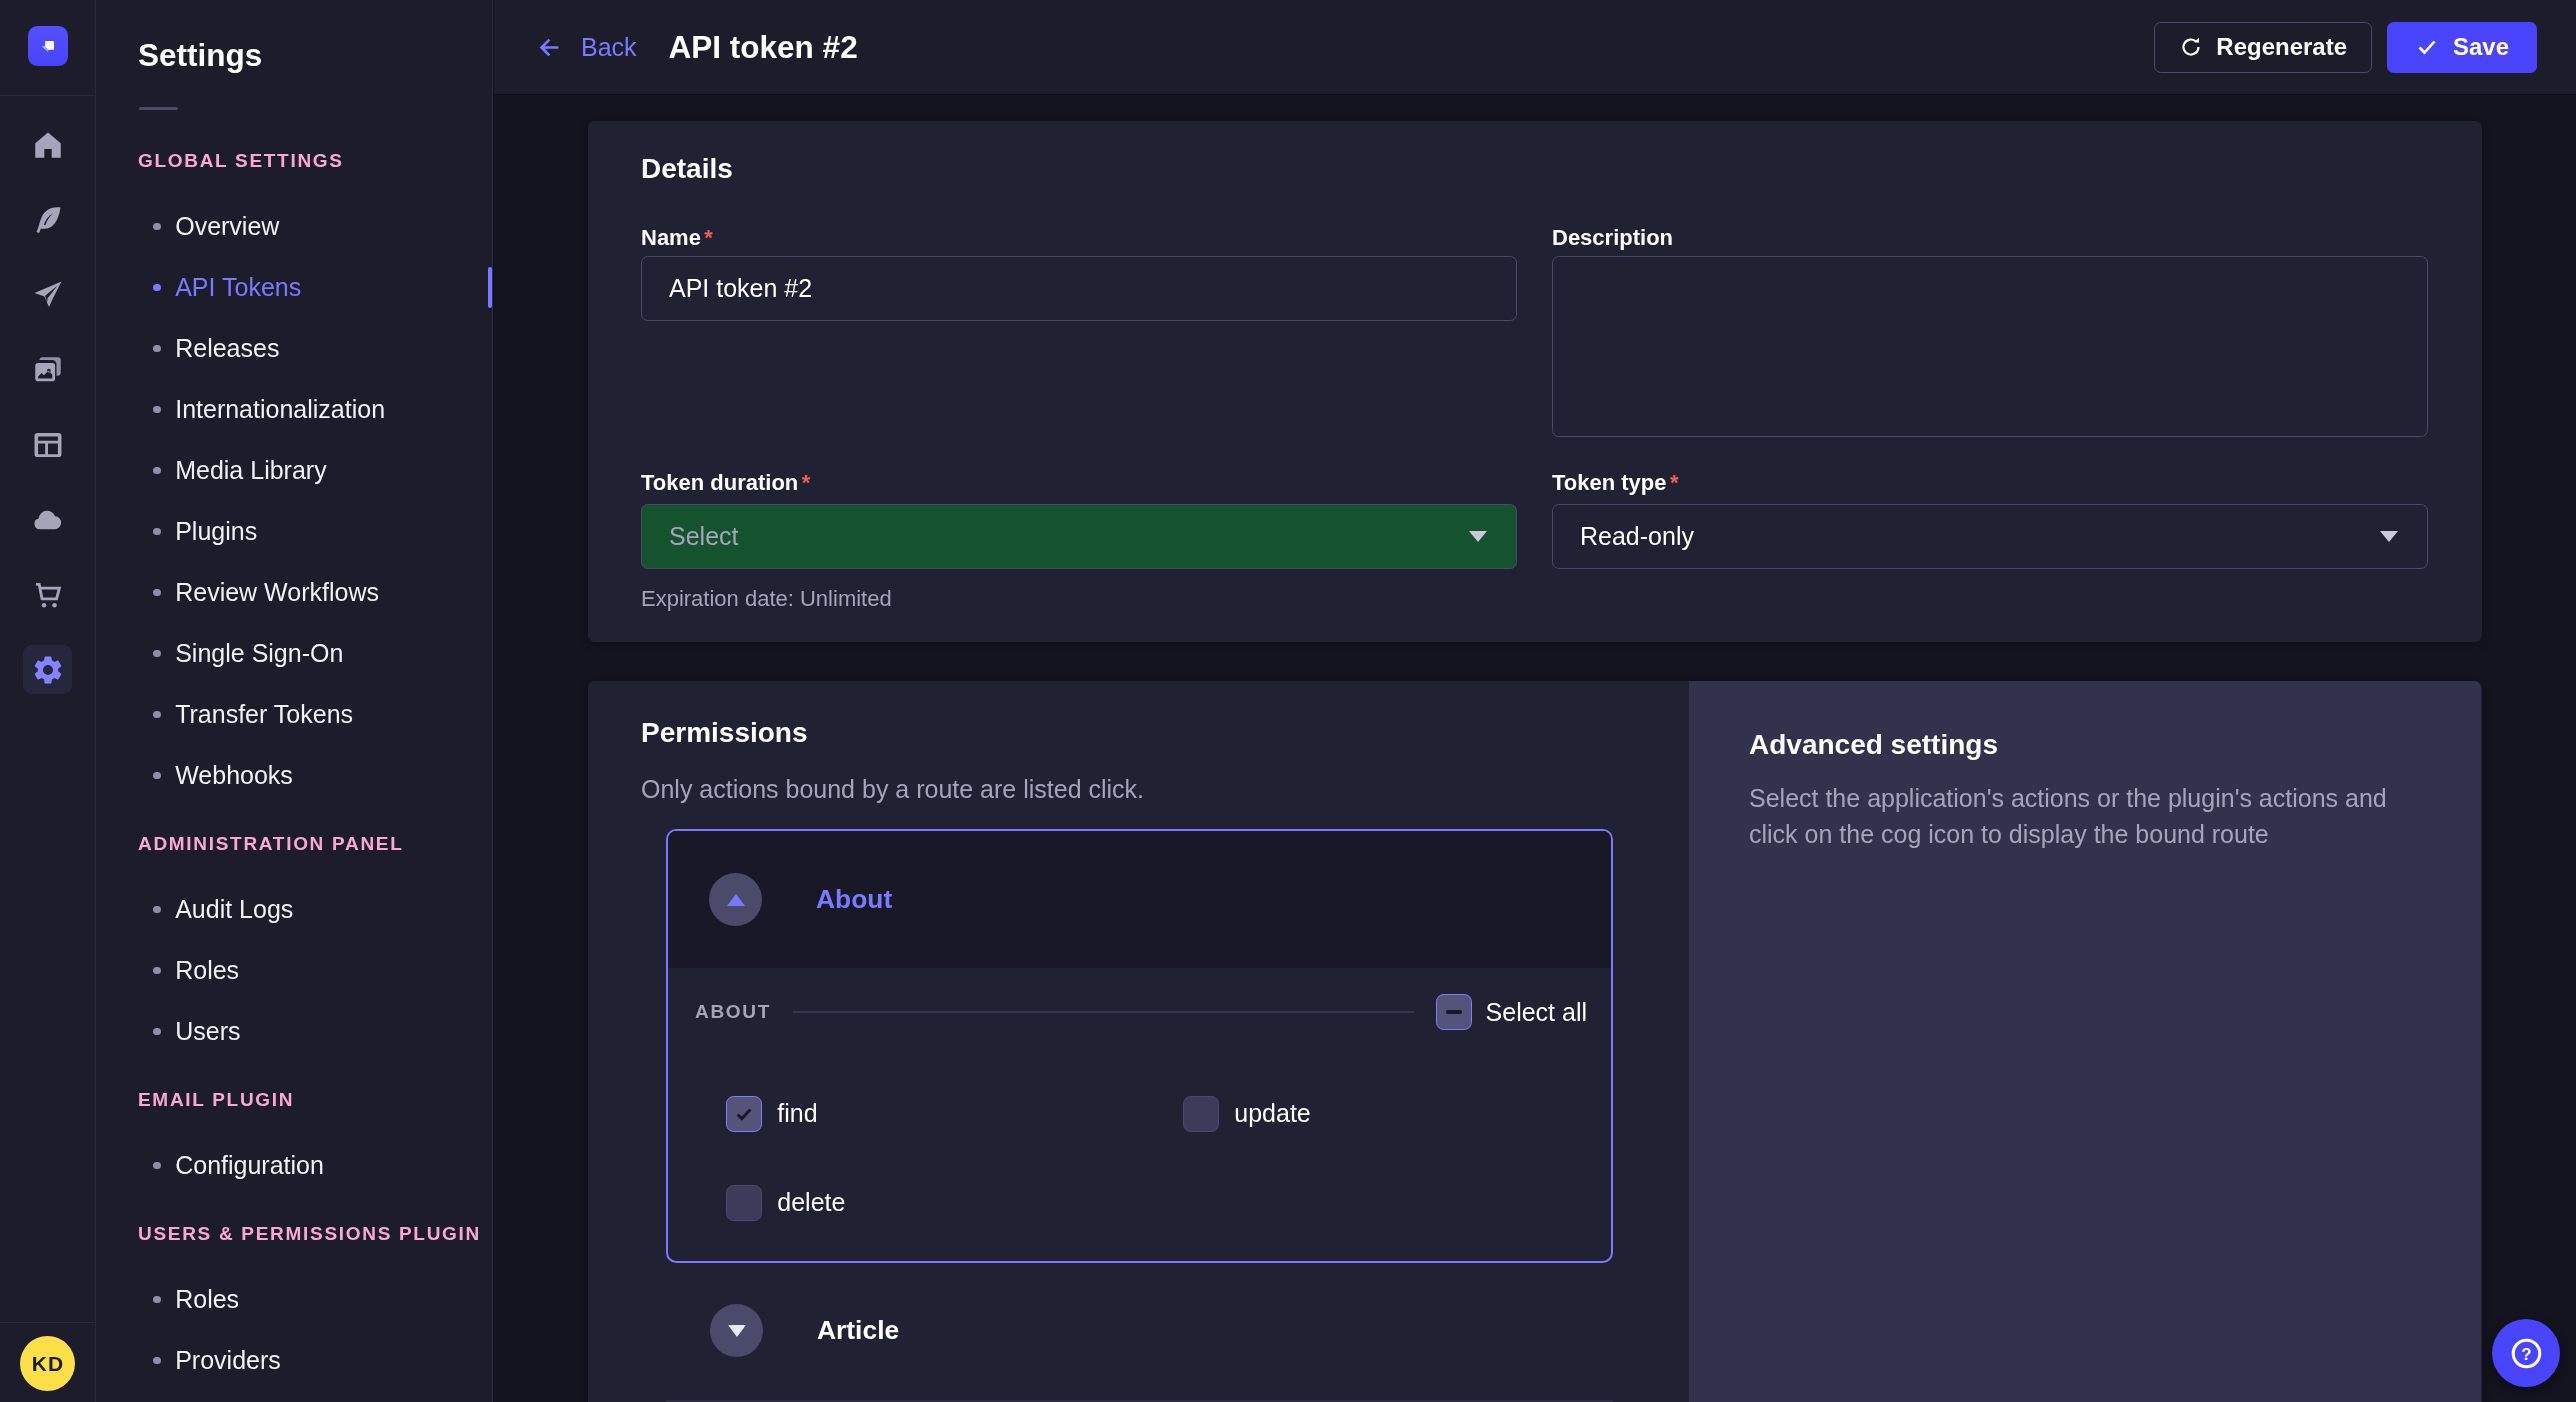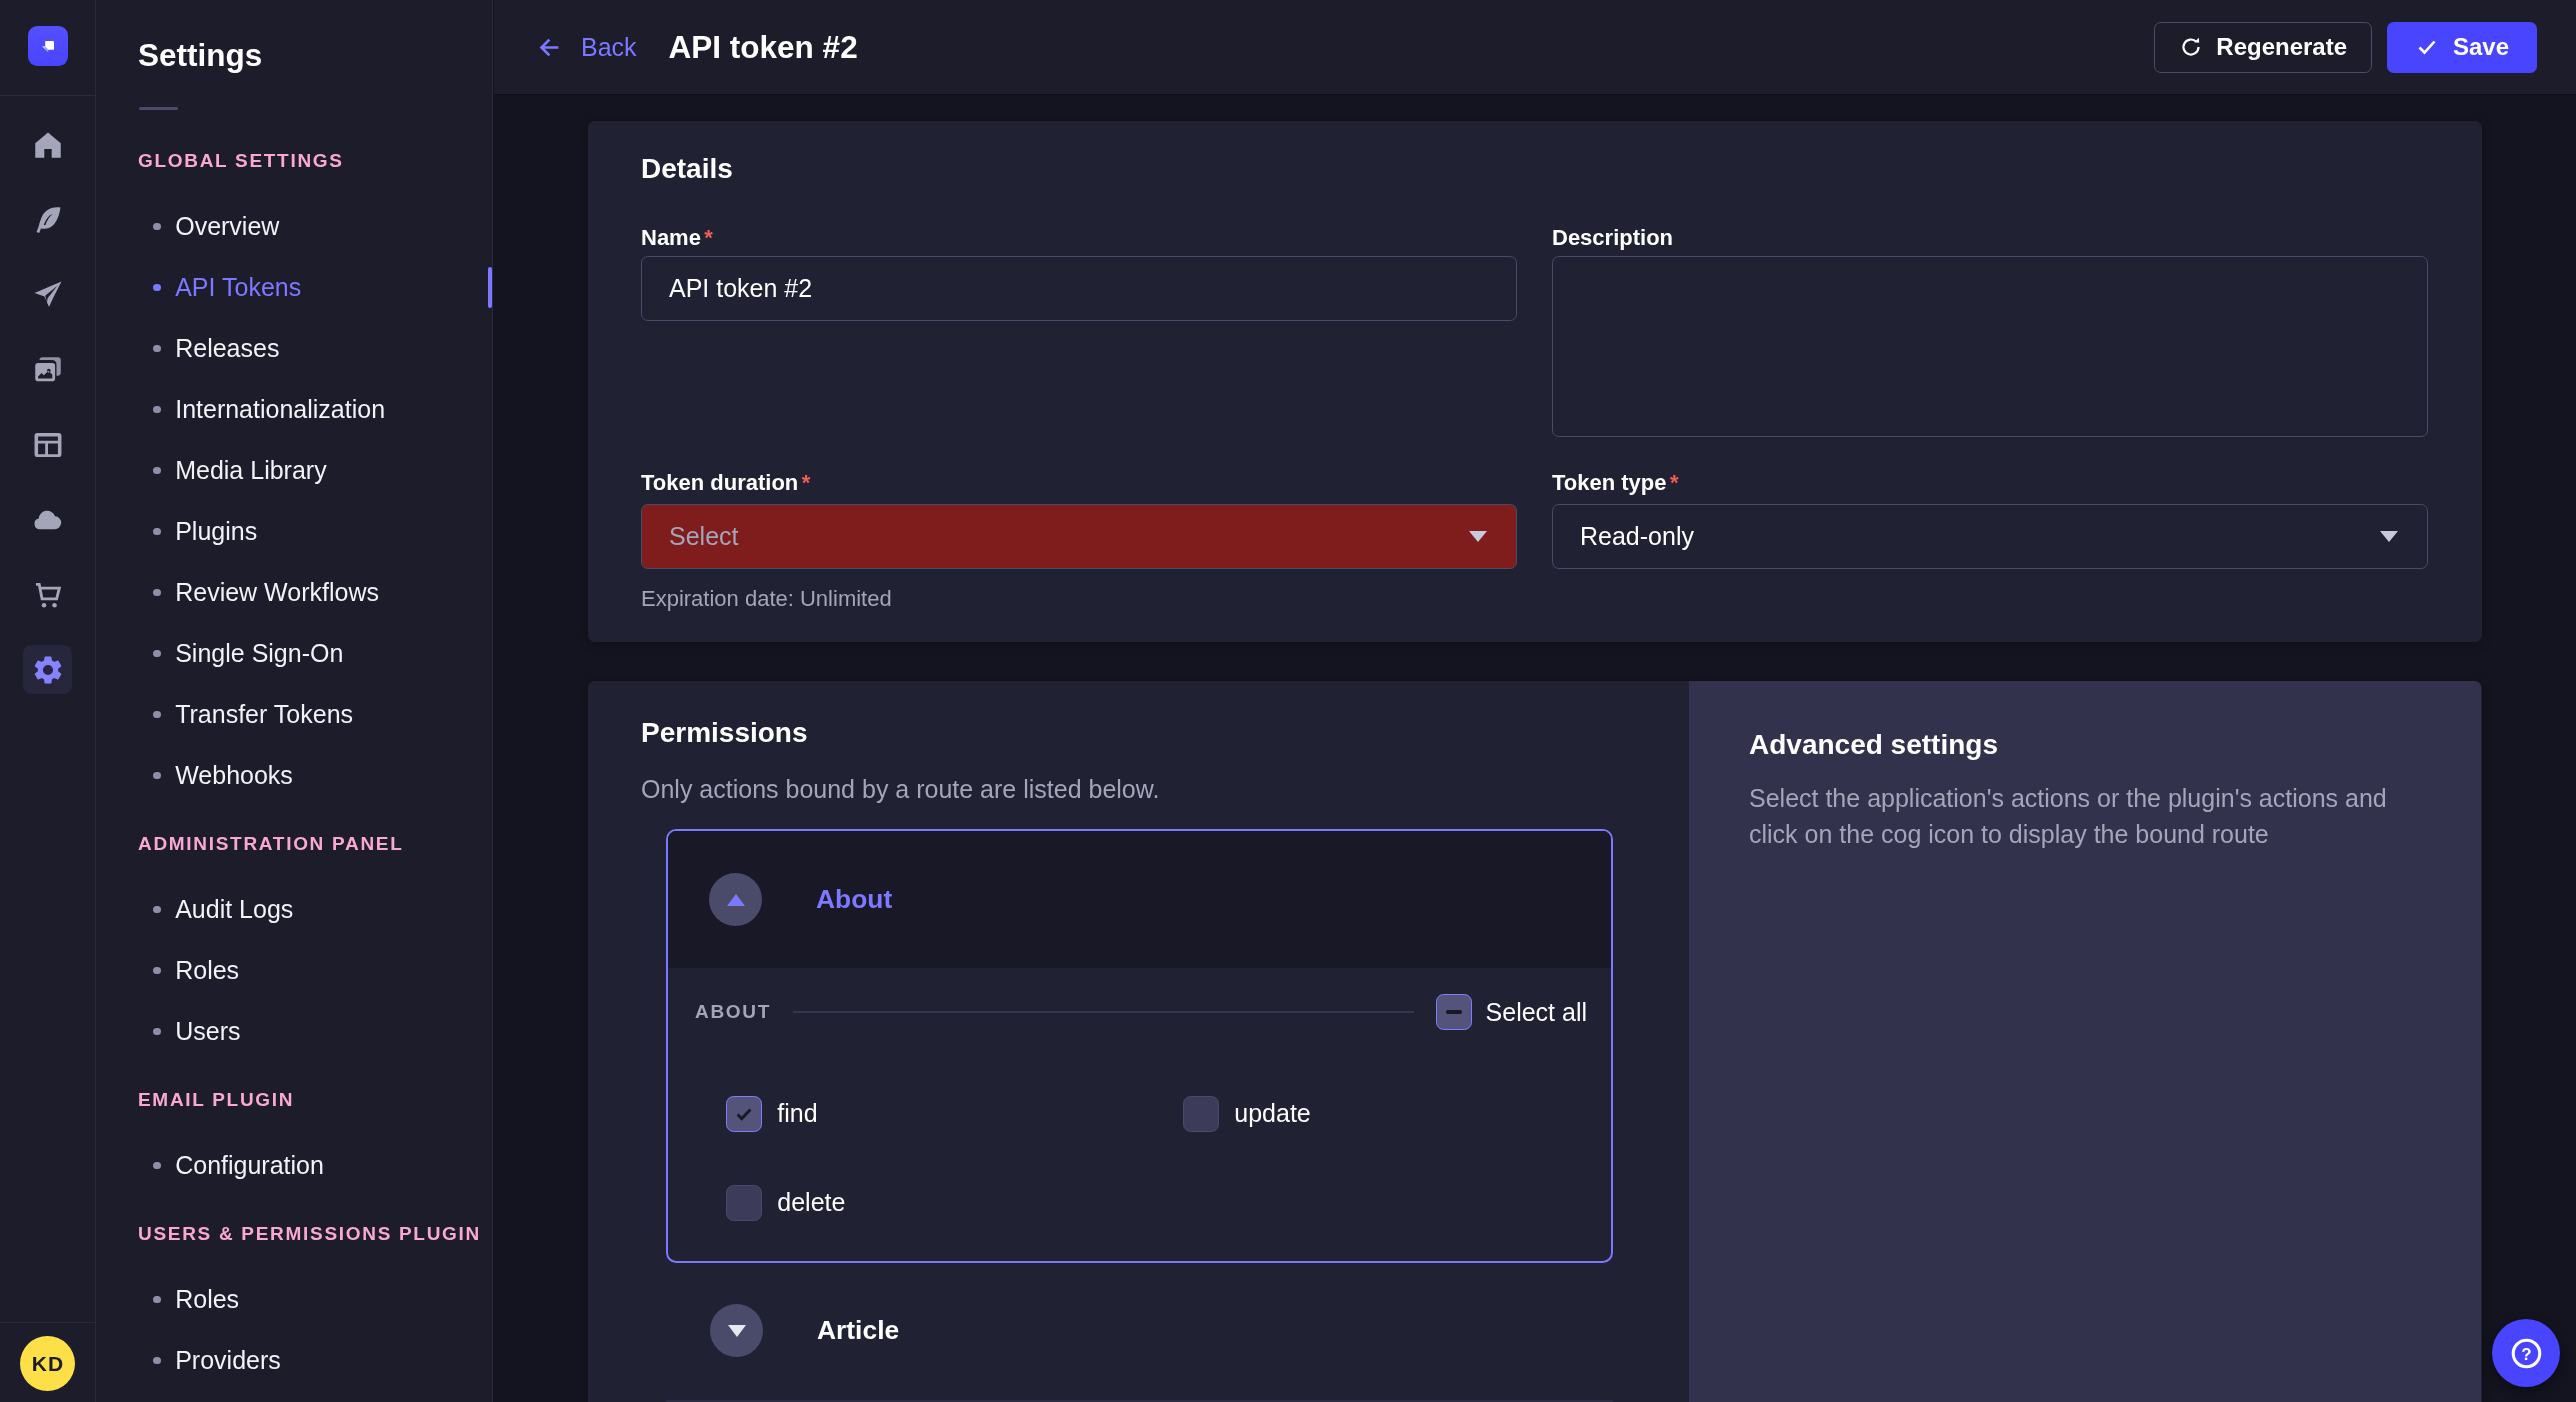--- a/index.html
+++ b/index.html
@@ -61,21 +61,21 @@
   .field-label{position:absolute;font-size:22px;font-weight:600;color:#ffffff;}
   .req{color:#ee5e52;margin-left:3.4px;}
   .text-input{position:absolute;width:876px;height:65px;background:#212134;border:0.9px solid #4a4a6a;
        border-radius:6.8px;color:#ffffff;font-size:25px;padding:0 27px;outline:none;font-family:"Liberation Sans",sans-serif;}
   .textarea{position:absolute;width:876px;height:181px;background:#212134;border:0.9px solid #4a4a6a;
        border-radius:6.8px;color:#fff;font-size:25px;padding:17px 27px;resize:none;outline:none;font-family:"Liberation Sans",sans-serif;}
   .select{position:absolute;width:876px;height:65px;border:0.9px solid #4a4a6a;border-radius:6.8px;
        display:flex;align-items:center;padding:0 60px 0 27px;font-size:25px;cursor:pointer;}
   .select .caret{position:absolute;right:29px;width:0;height:0;border-left:9.4px solid transparent;
        border-right:9.4px solid transparent;border-top:11px solid #c9c9dc;}
-  .select.filled{background:#7f1d1d;}
+  .select.filled{background:#14532d;}
   .select .placeholder{color:#a5a5ba;}
   .hint{position:absolute;font-size:22px;color:#a5a5ba;}
 
   
   .perm-card{left:94px;top:586px;width:1894px;height:750px;border-radius:6.8px 6.8px 0 0;}
   .perm-subtitle{position:absolute;left:53px;top:94px;font-size:25px;color:#a5a5ba;}
   .advanced{position:absolute;left:1101px;top:0;width:792px;height:100%;background:#32324d;border-radius:0 6.8px 0 0;
             padding:34px 60px;}
   .advanced-title{font-size:28px;font-weight:600;margin-top:13.6px;}
   .advanced-desc{margin-top:19px;font-size:25px;line-height:36px;color:#a5a5ba;width:681px;}
@@ -336,21 +336,21 @@
         <span>Token type</span><span class="req">*</span>
       </div>
       <div class="select" style="left:964px;top:383px">
         <span>Read-only</span>
         <span class="caret"></span>
       </div>
     </div>
 
     <div class="card perm-card">
       <div class="card-title" style="top:36px">Permissions</div>
-      <div class="perm-subtitle">Only actions bound by a route are listed below.</div>
+      <div class="perm-subtitle">Only actions bound by a route are listed click.</div>
 
       <div class="accordion">
         <div class="acc-header">
           <div class="circle-btn">
             <span class="tri-up"></span>
           </div>
           <div class="acc-title">About</div>
         </div>
         <div class="acc-body">
           <div class="about-row">

